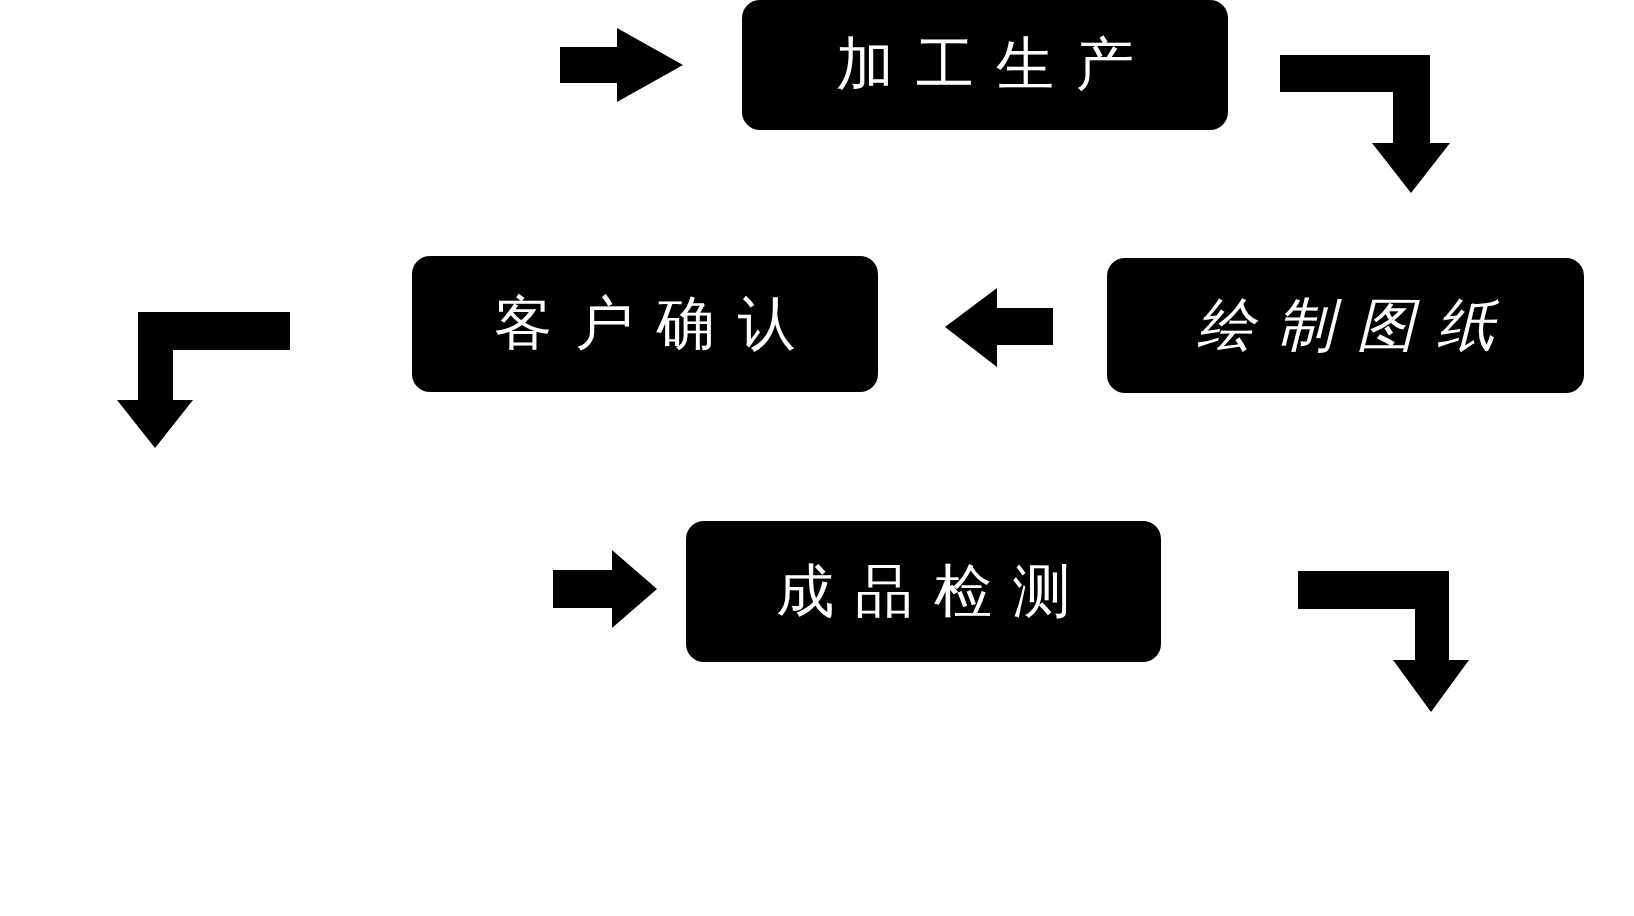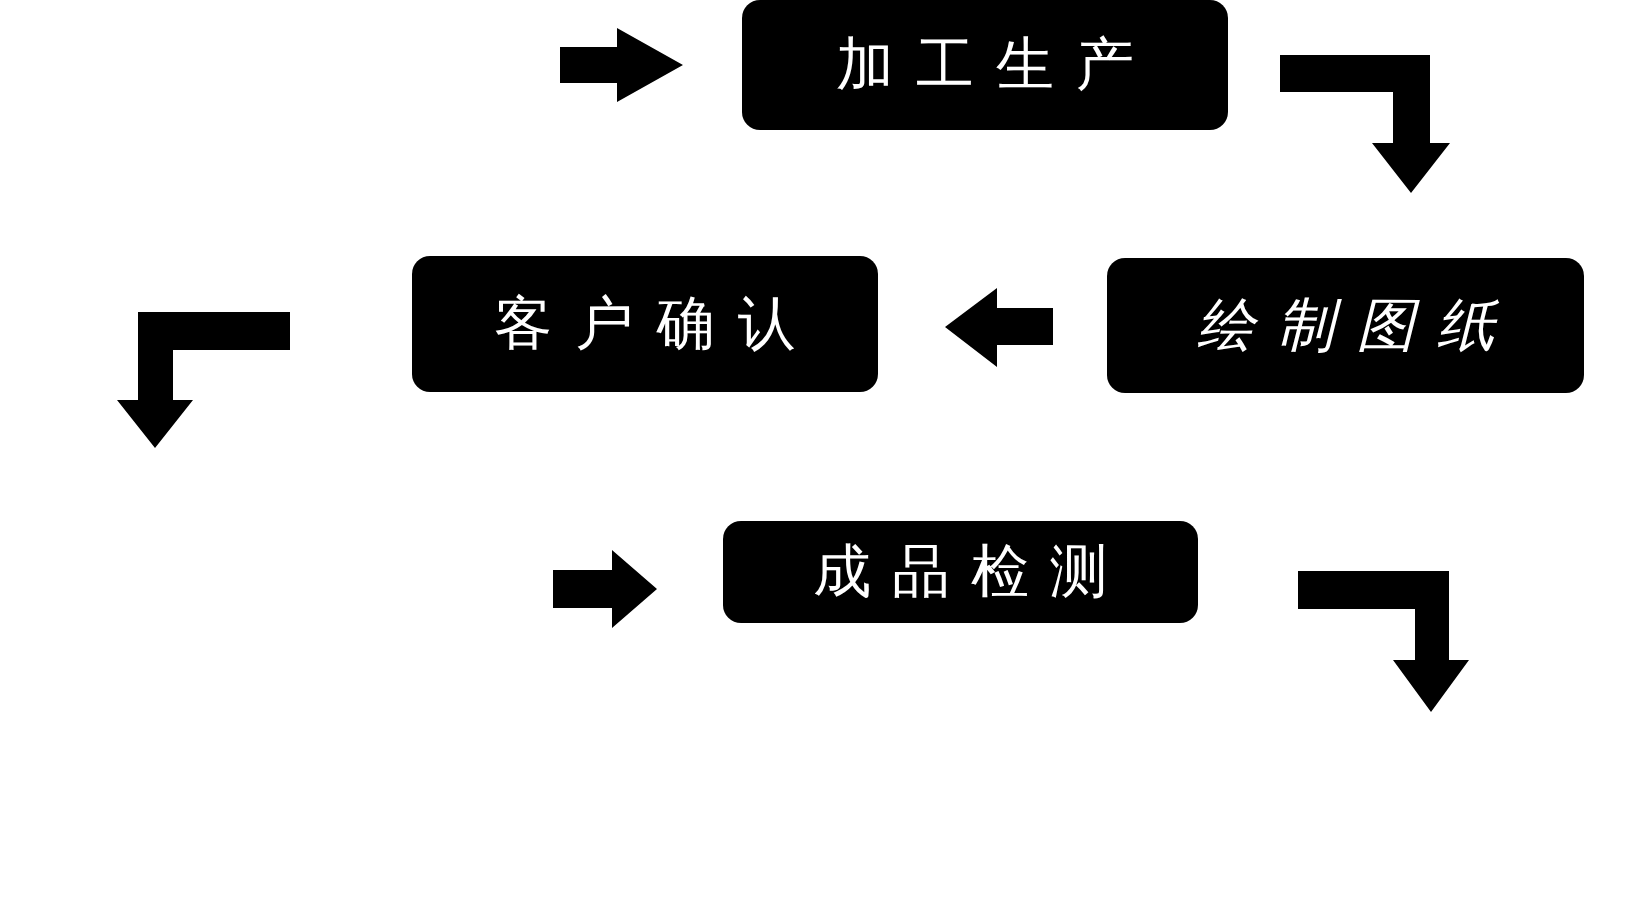--- a/index.html
+++ b/index.html
@@ -29,21 +29,21 @@
   }
   .node span{display:block;}
   
   .n1{left:4px;  top:2px;   width:482px;height:128px;font-size:54px;letter-spacing:0.04em;}
   .n2{left:742px;top:0px;   width:486px;height:130px;font-size:58px;letter-spacing:0.38em;text-indent:0.38em;}
   
   .n3{left:412px;top:256px; width:466px;height:136px;font-size:58px;letter-spacing:0.40em;text-indent:0.40em;}
   .n4{left:1107px;top:258px;width:477px;height:135px;font-size:58px;letter-spacing:0.38em;text-indent:0.38em;font-style:italic;}
   
   .n5{left:2px;  top:527px; width:482px;height:134px;font-size:58px;letter-spacing:0.50em;text-indent:0.50em;}
-  .n6{left:723px;top:521px; width:475px;height:102px;font-size:58px;letter-spacing:0.36em;text-indent:0.36em;}
+  .n6{left:686px;top:521px; width:475px;height:141px;font-size:58px;letter-spacing:0.36em;text-indent:0.36em;}
   
   .n7{left:1152px;top:781px;width:478px;height:131px;font-size:58px;letter-spacing:0.36em;text-indent:0.36em;}
 </style>
 </head>
 <body>
 
 <div class="canvas">
 
   <svg class="arrow-layer" viewBox="0 0 1634 916" xmlns="http://www.w3.org/2000/svg" aria-hidden="true">
 

